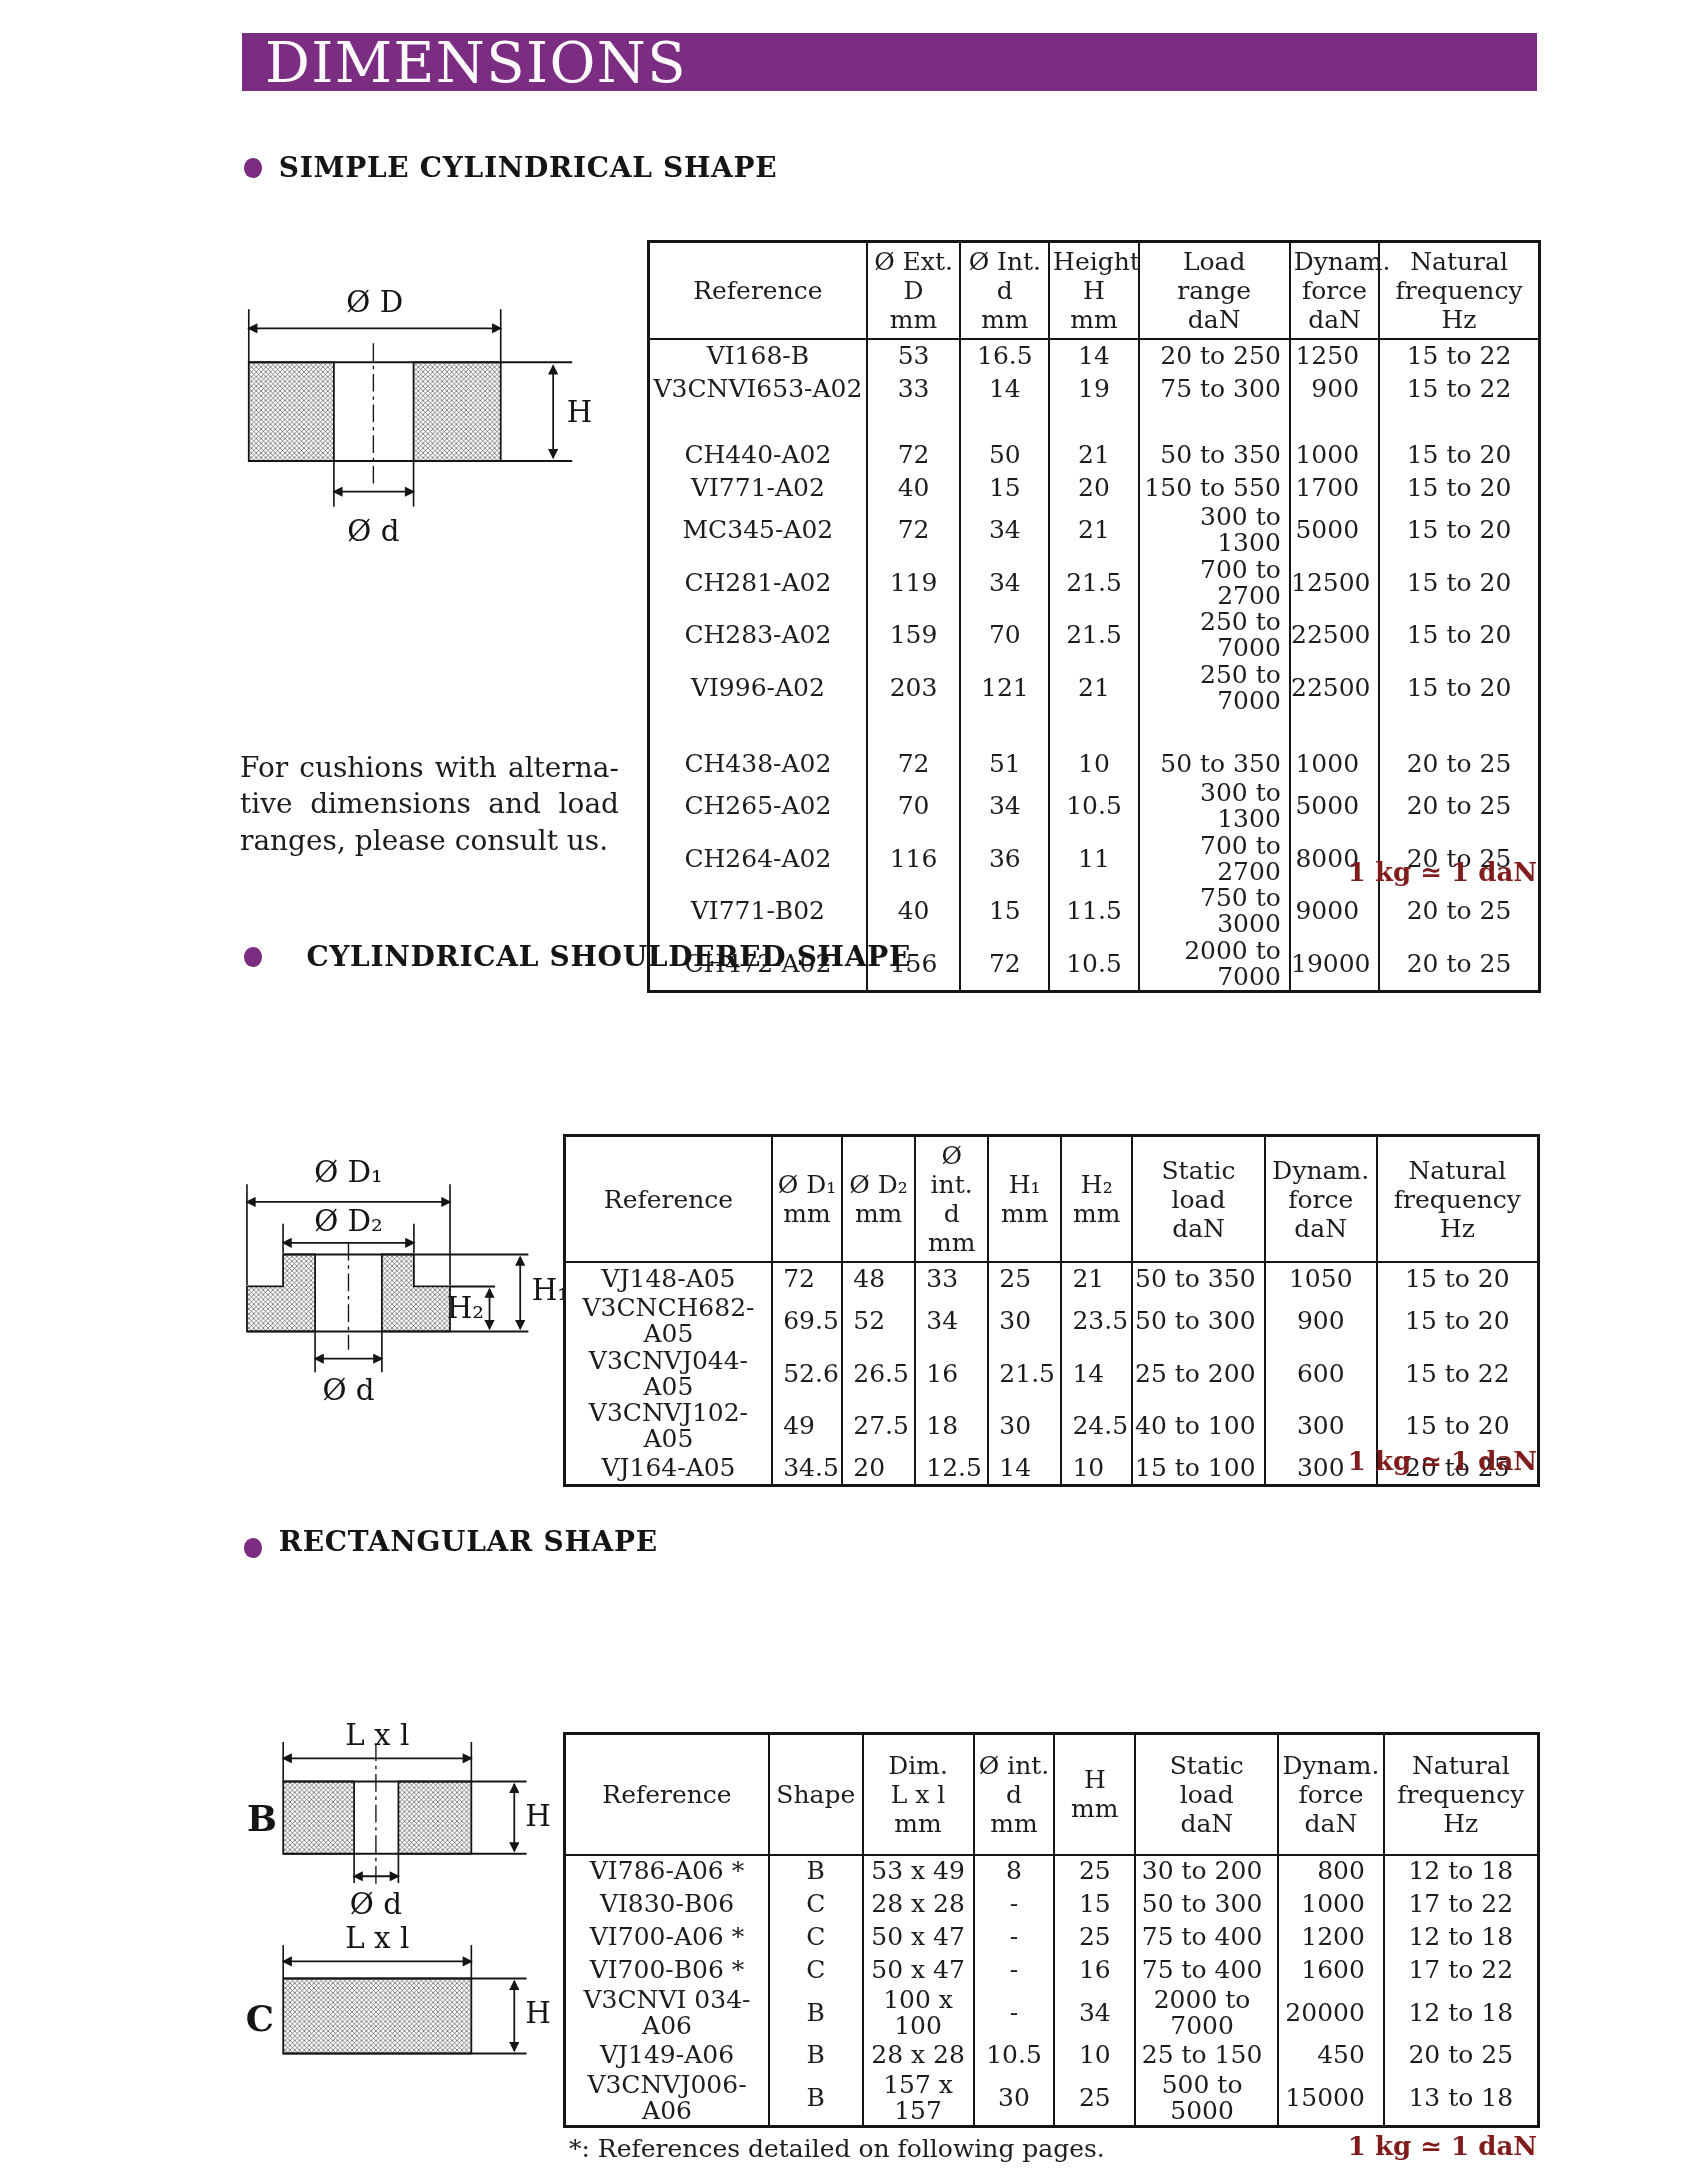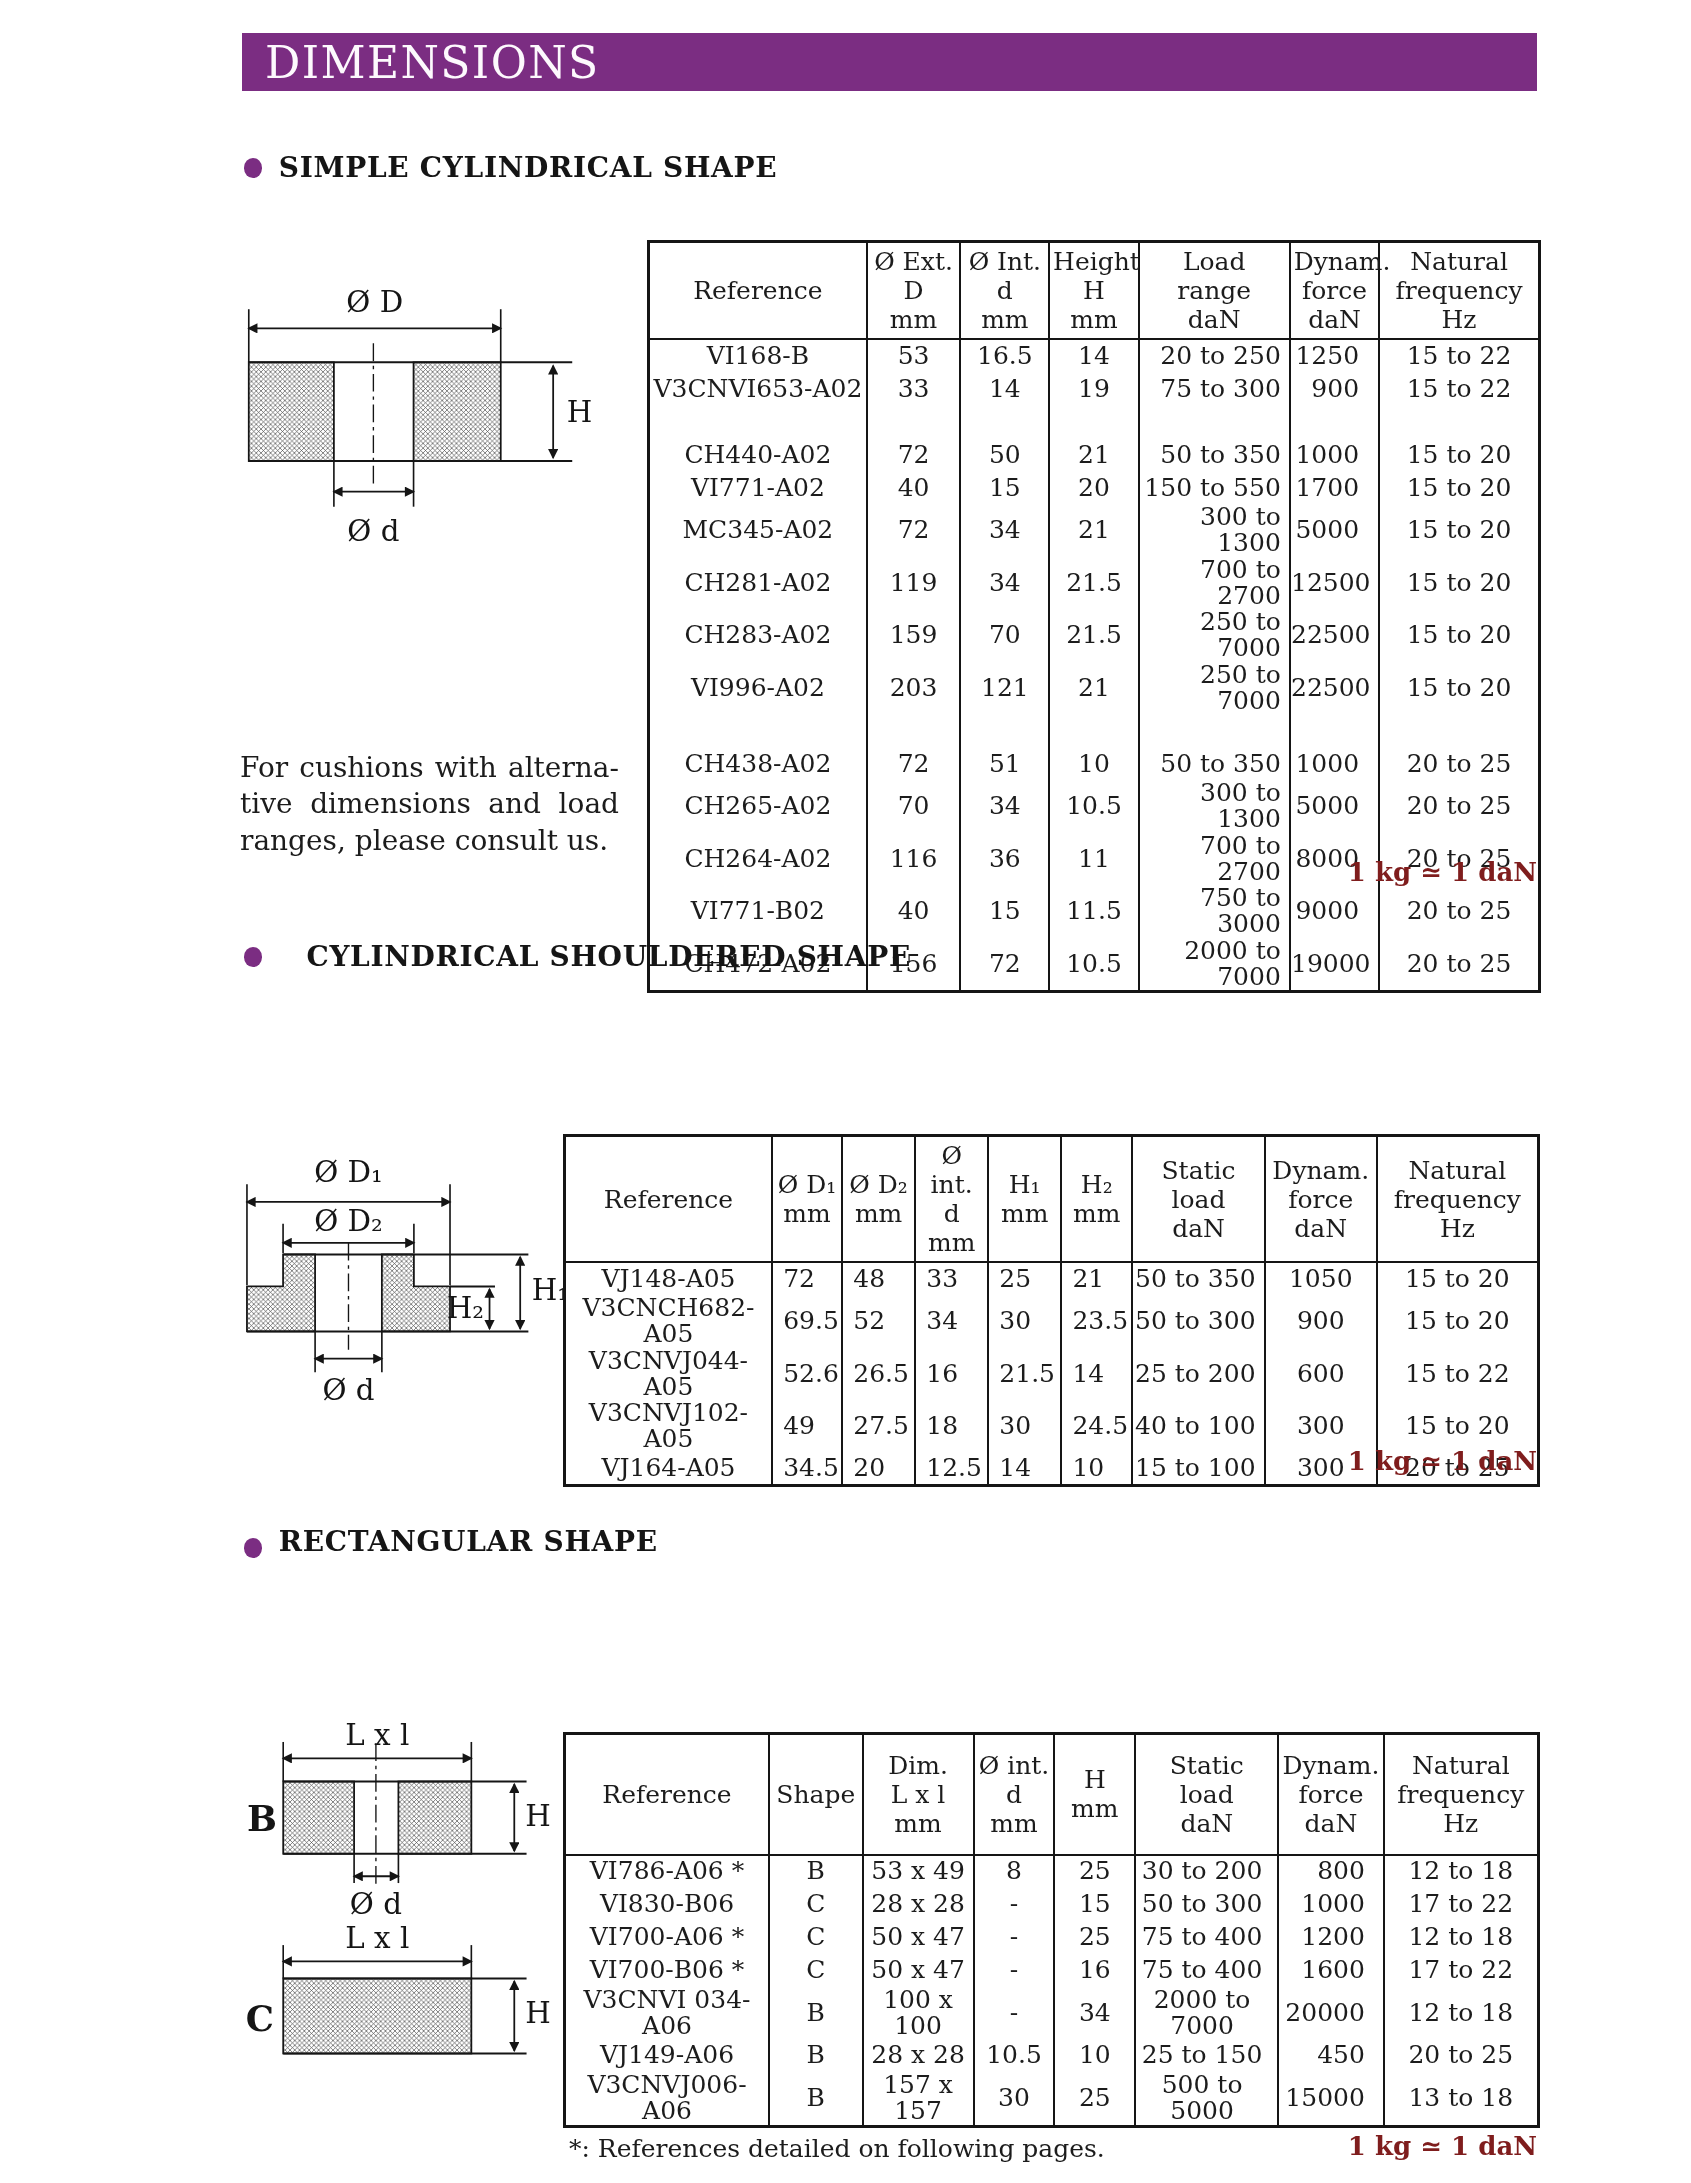--- a/index.html
+++ b/index.html
@@ -13,21 +13,21 @@
   .abs { position:absolute; }
 
   
   .banner {
     left:242px; top:33px; width:1295px; height:58px;
     background:#7b2d82;
     display:flex; align-items:center;
     padding-left:23px;
   }
   .banner-title {
-    color:#fdf9fd; font-size:44px; letter-spacing:1.4px; font-weight:500;
+    color:#fdf9fd; font-size:56px; letter-spacing:1.4px; font-weight:500;
   }
 
   
   .section-heading {
     display:flex; align-items:center; gap:16.4px;
     font-size:28px; font-weight:700; letter-spacing:0.7px;
     color:#151515;
   }
   .bullet {
     width:18.4px; height:20px; border-radius:50%;

